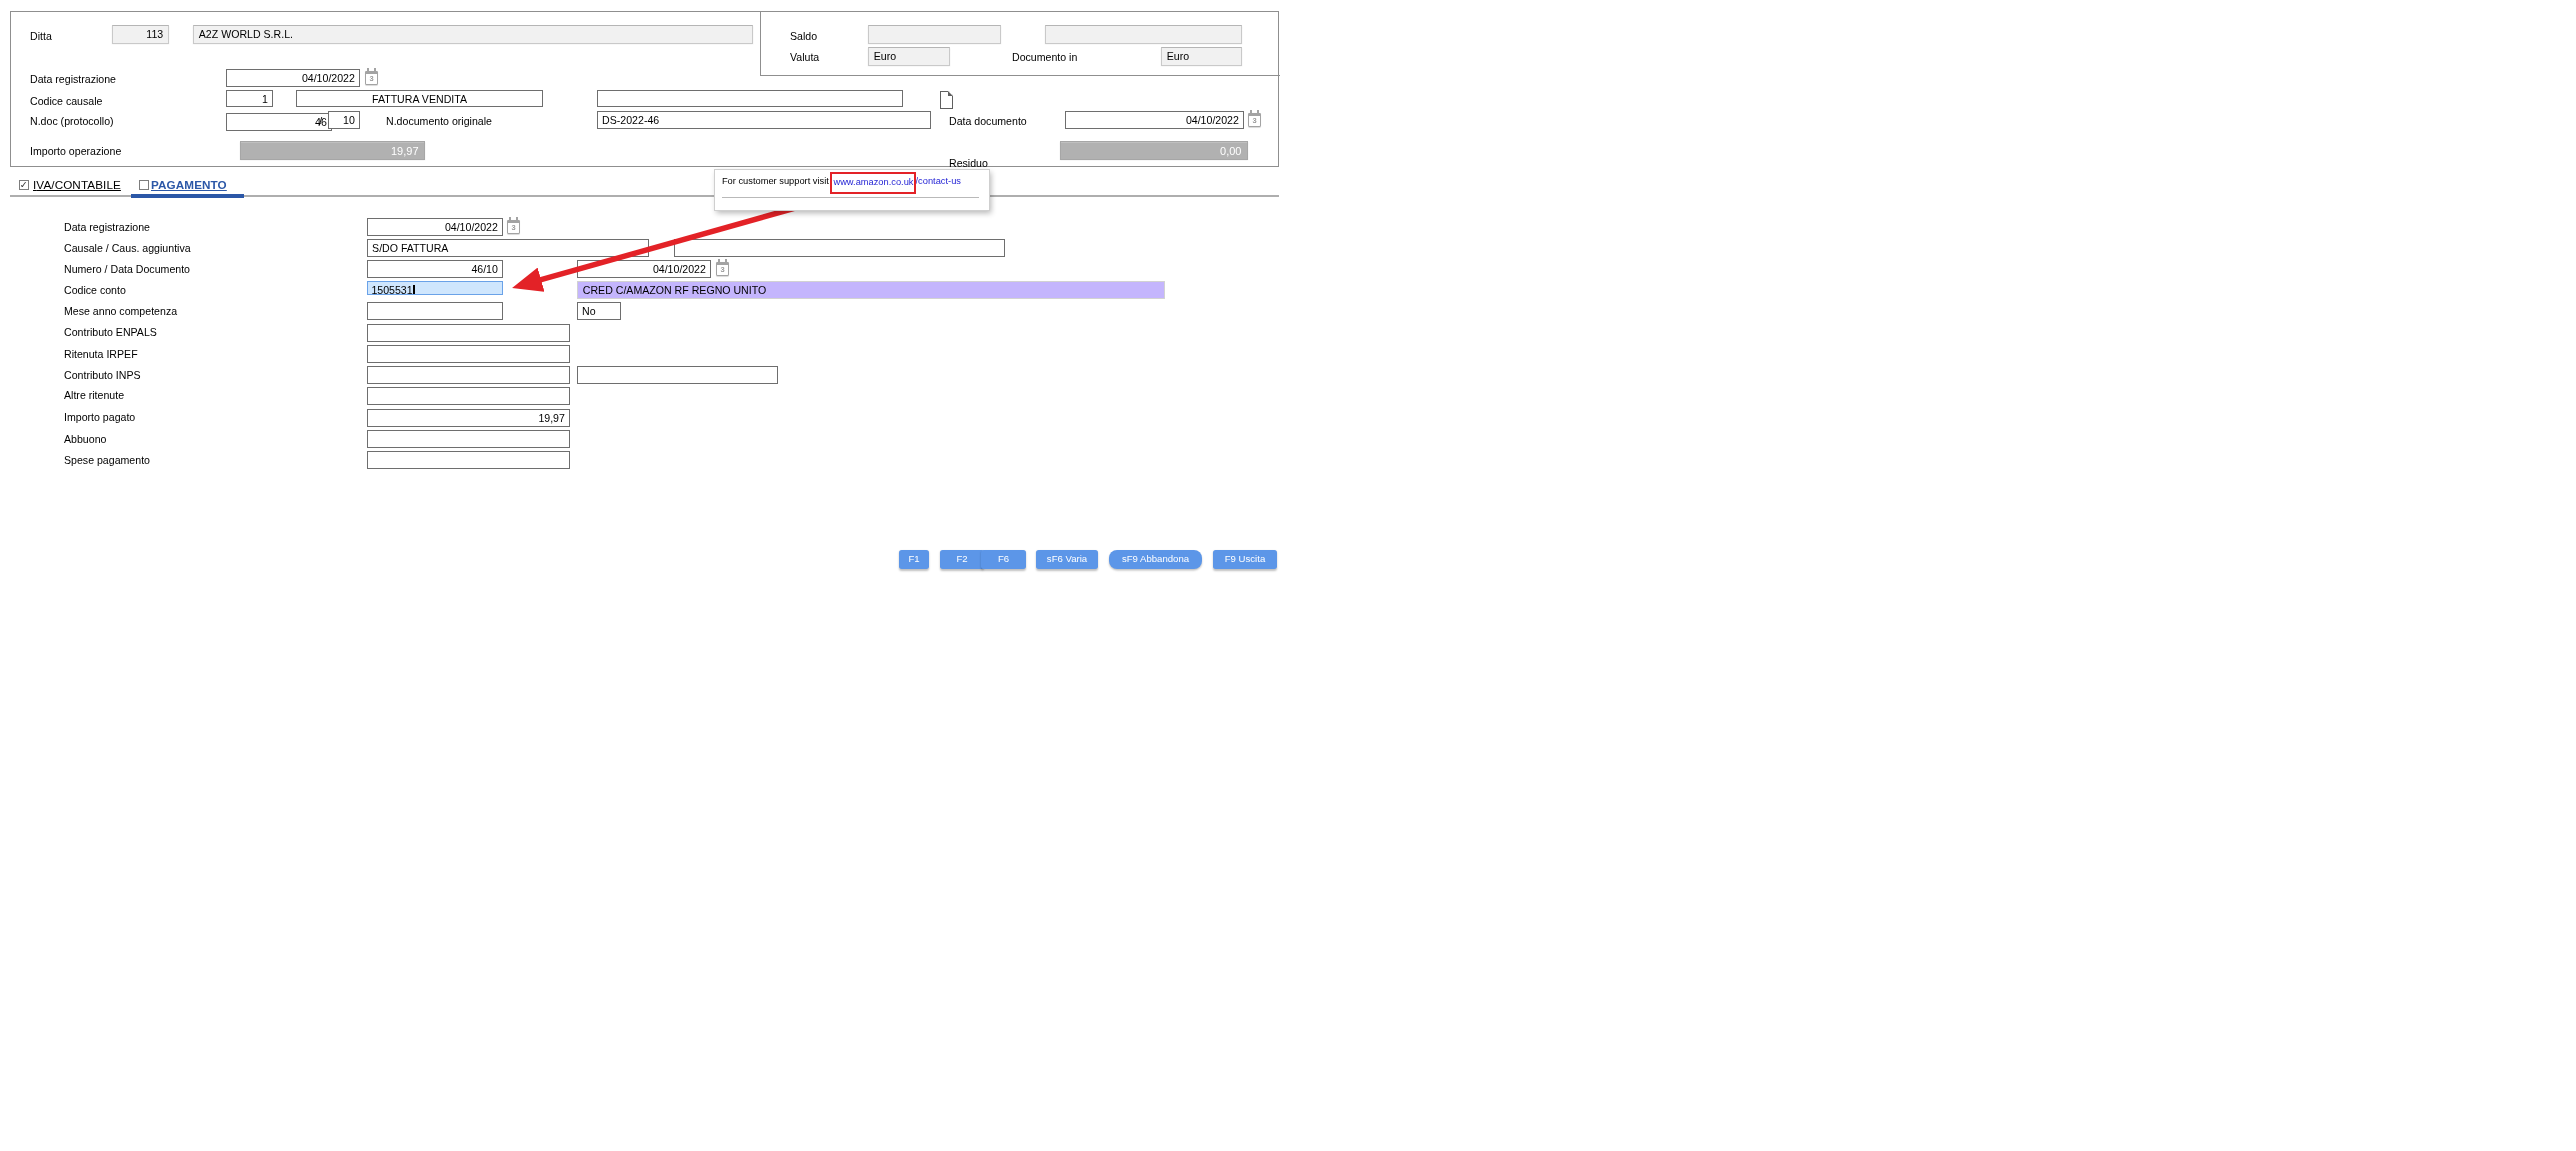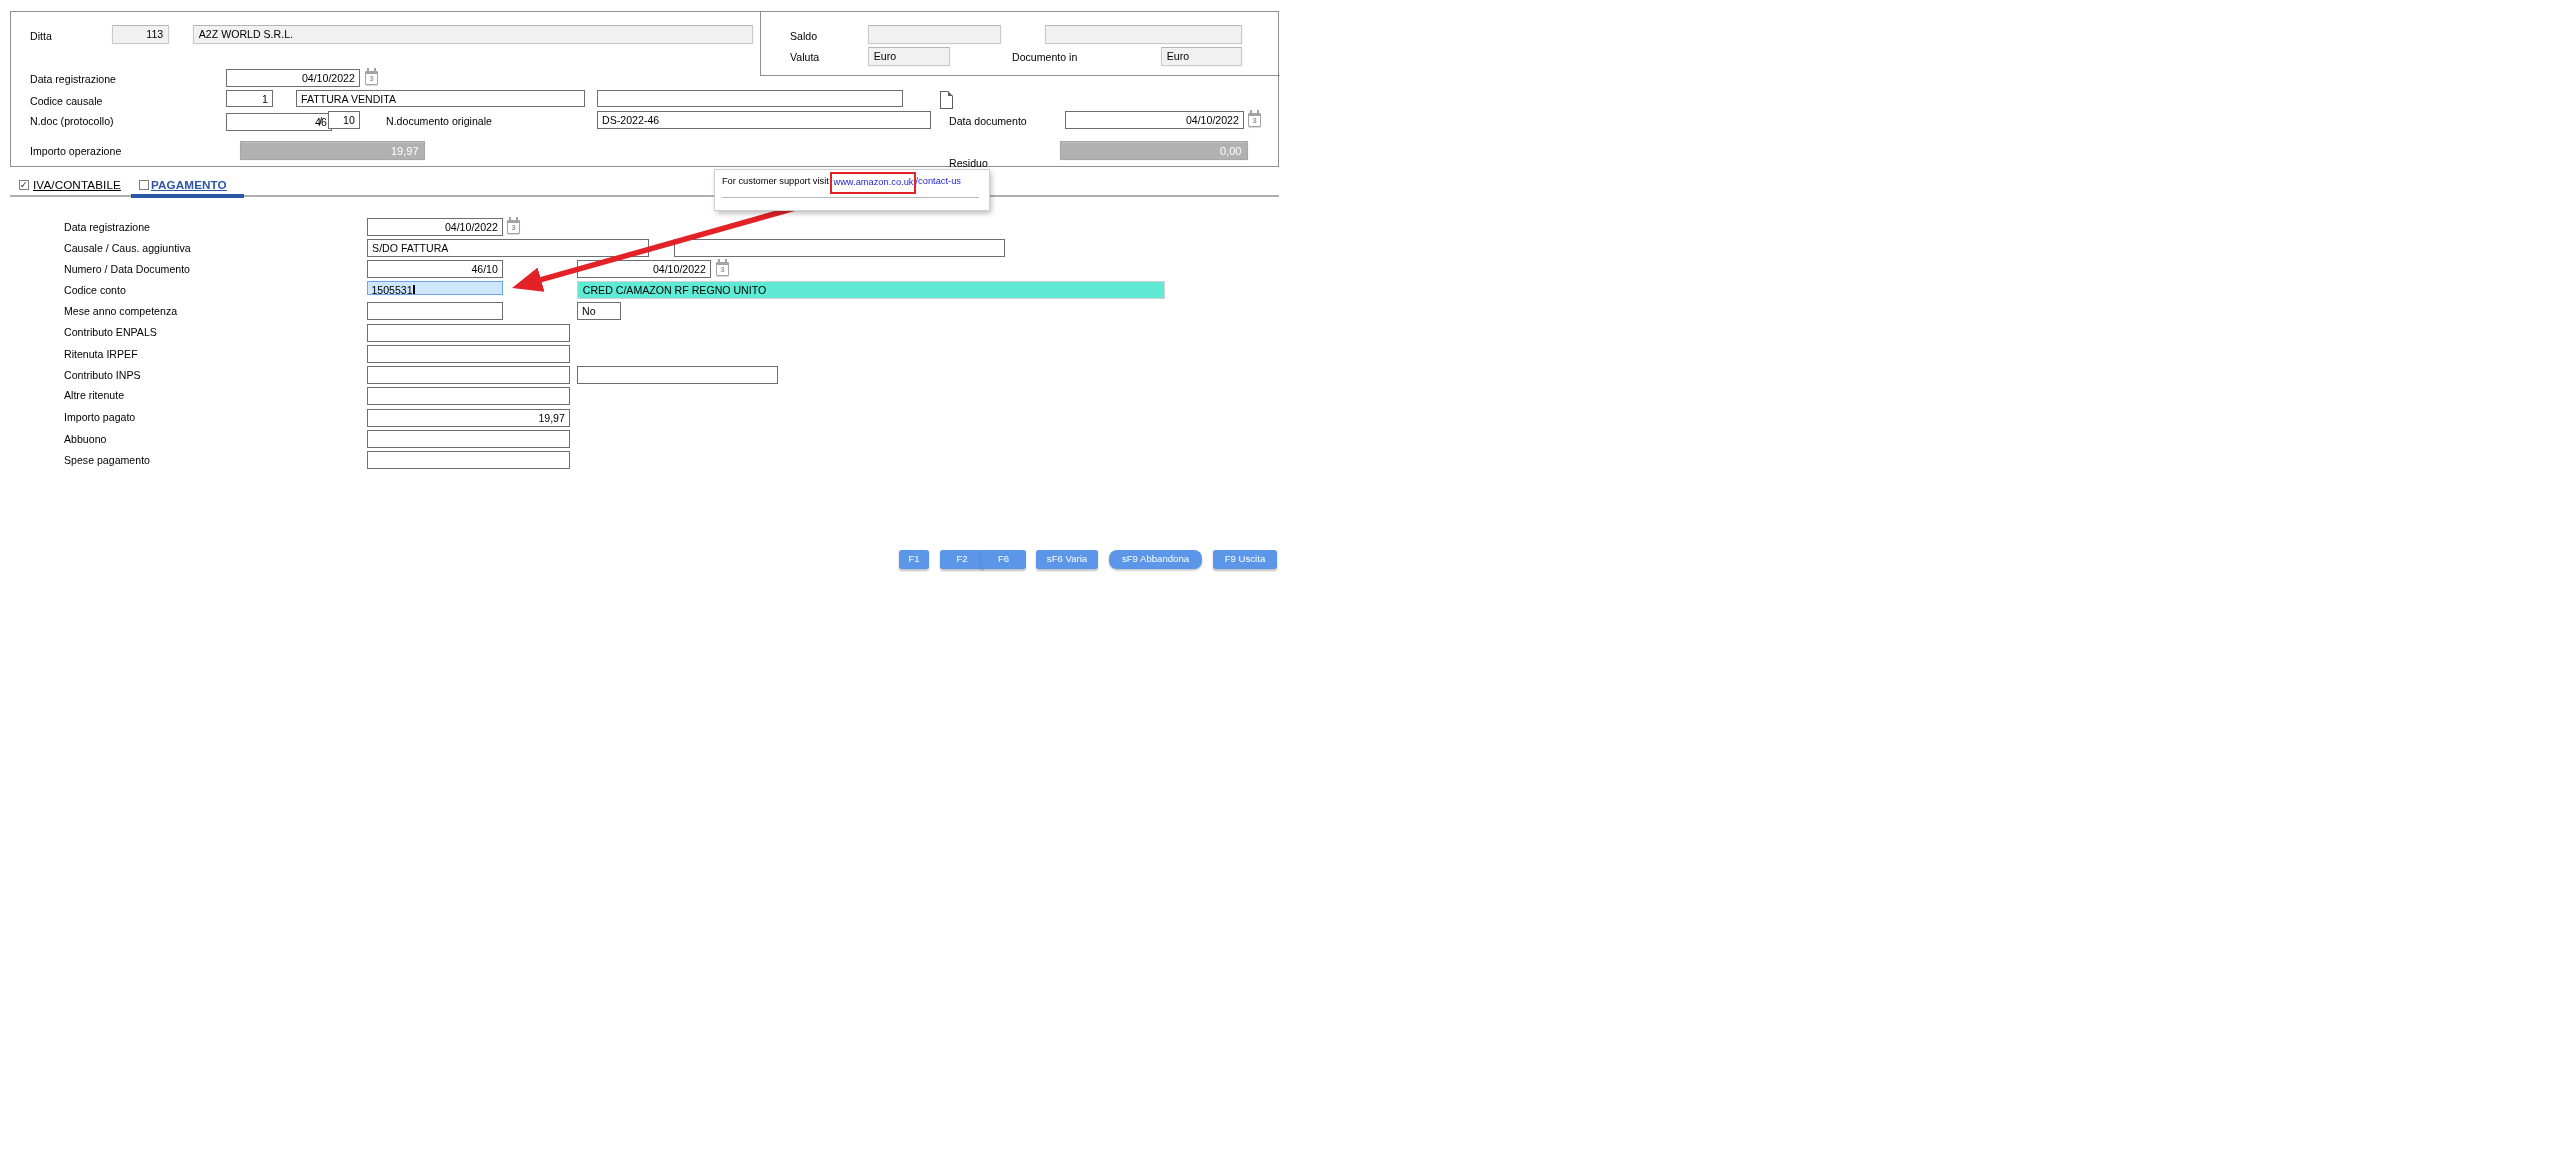--- a/index.html
+++ b/index.html
@@ -27,21 +27,21 @@
   .ro.right { text-align:right; }
   
   .money {
     position:absolute; background:#b1b1b1; border:0.7px solid #a6a6a6;
     box-shadow:inset 0 0.7px 0 #c4c4c4, 0 1.4px 1.4px rgba(0,0,0,.12);
     color:#fff; font-size:11px; line-height:18px; padding:0 5.5px;
     text-align:right; white-space:nowrap; height:19px;
   }
   
   .desc {
-    position:absolute; background:#5eead4; border:0.7px solid #d2d2d2;
+    position:absolute; background:#c4b5fd; border:0.7px solid #d2d2d2;
     font-size:10.6px; line-height:16.5px; padding:0 4.8px; height:18px;
     white-space:nowrap; overflow:hidden;
   }
   
   .focusfld {
     position:absolute; background:#cfe6fd; border:1.4px solid #6aa2e8;
     font-size:10.6px; line-height:14.4px; padding:0.7px 3.4px 0 3.4px; height:14px;
     white-space:nowrap; overflow:hidden;
   }
   .focusfld .caret {
@@ -122,21 +122,21 @@
 <div class="ro" style="left:868px;top:47px;width:82px;">Euro</div>
 <div class="lbl" style="left:1012px;top:51px;">Documento in</div>
 <div class="ro" style="left:1161px;top:47px;width:81px;">Euro</div>
 
 <div class="lbl" style="left:30px;top:73px;">Data registrazione</div>
 <div class="fld right" style="left:226px;top:69px;width:134px;">04/10/2022</div>
 <div class="cal" style="left:365px;top:71px;"><span>3</span></div>
 
 <div class="lbl" style="left:30px;top:95px;">Codice causale</div>
 <div class="fld right" style="left:226px;top:90px;width:47px;height:17px;">1</div>
-<div class="fld" style="left:296px;top:90px;width:289px;height:17px;">FATTURA VENDITA</div>
+<div class="fld" style="left:296px;top:90px;width:247px;height:17px;text-align:center;">FATTURA VENDITA</div>
 <div class="fld" style="left:597px;top:90px;width:306px;height:17px;"></div>
 <div class="page-ic" style="left:940px;top:91px;"></div>
 
 <div class="lbl" style="left:30px;top:115px;">N.doc (protocollo)</div>
 <div class="fld right" style="left:226px;top:113px;width:106px;">46</div>
 <div class="lbl" style="left:319px;top:114px;font-size:11.7px;">/</div>
 <div class="fld right" style="left:328px;top:111px;width:32px;">10</div>
 <div class="lbl" style="left:386px;top:115px;">N.documento originale</div>
 <div class="fld" style="left:597px;top:111px;width:334px;">DS-2022-46</div>
 

